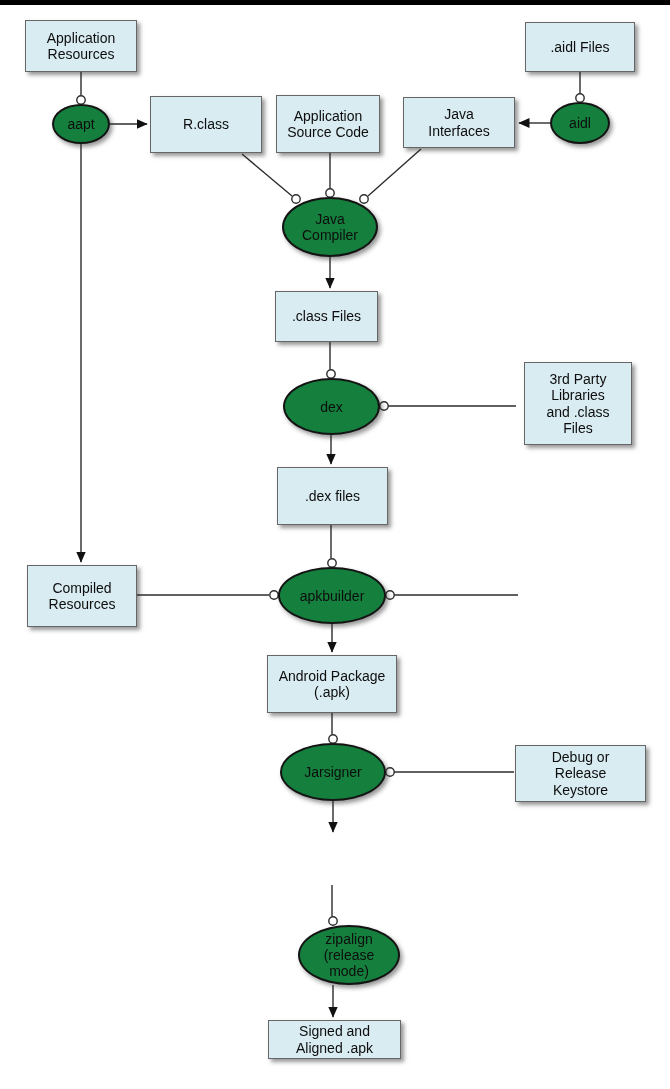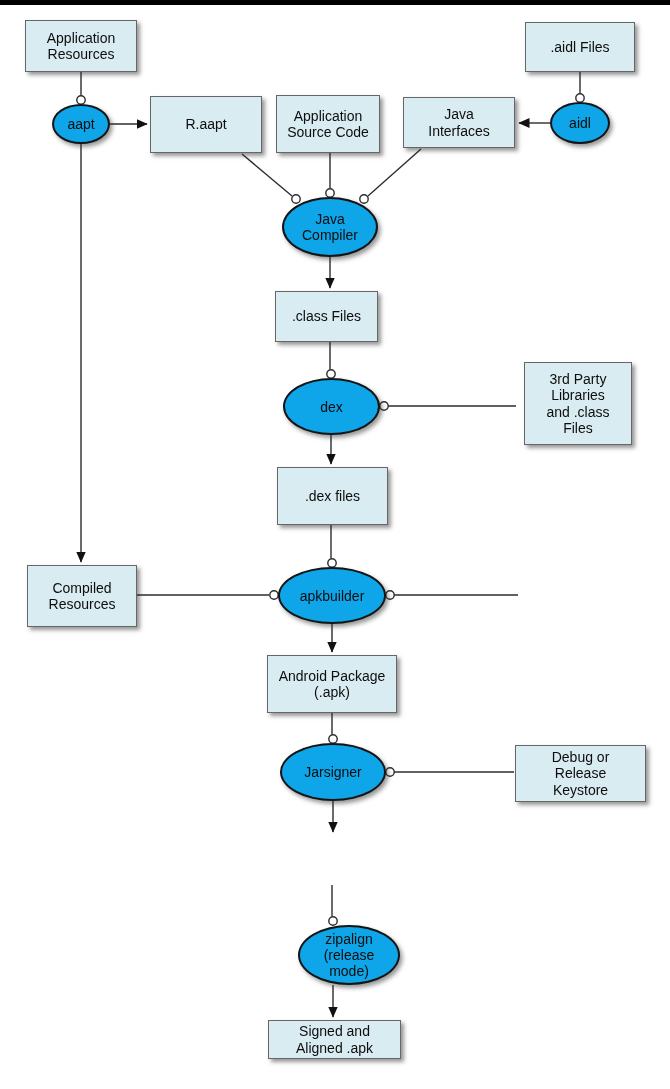--- a/index.html
+++ b/index.html
@@ -16,21 +16,21 @@
     text-align:center;color:#0d0d0d;font-size:14px;line-height:16.5px;
     box-sizing:border-box;
   }
   .node span{white-space:pre-line;}
   .box{
     background:#d9ecf2;
     border:1px solid #666666;
     box-shadow:2.5px 3px 4px rgba(50,50,50,0.5);
   }
   .process{
-    background:#0ea5e9;
+    background:#15803d;
     border:2px solid #141414;
     border-radius:50%;
     box-shadow:2.5px 3px 4px rgba(50,50,50,0.5);
     line-height:16px;
   }
 </style>
 </head>
 <body>
 
 <div class="canvas">
@@ -81,21 +81,21 @@
   </svg>
 
   <div class="node box" style="left:25px;top:20px;width:112px;height:52px">
     <span>Application
 Resources</span>
   </div>
   <div class="node box" style="left:525px;top:22px;width:110px;height:50px">
     <span>.aidl Files</span>
   </div>
   <div class="node box" style="left:150px;top:96px;width:112px;height:57px">
-    <span>R.aapt</span>
+    <span>R.class</span>
   </div>
   <div class="node box" style="left:276px;top:95px;width:104px;height:58px">
     <span>Application
 Source Code</span>
   </div>
   <div class="node box" style="left:403px;top:97px;width:112px;height:51px">
     <span>Java
 Interfaces</span>
   </div>
   <div class="node box" style="left:275px;top:291px;width:103px;height:51px">

